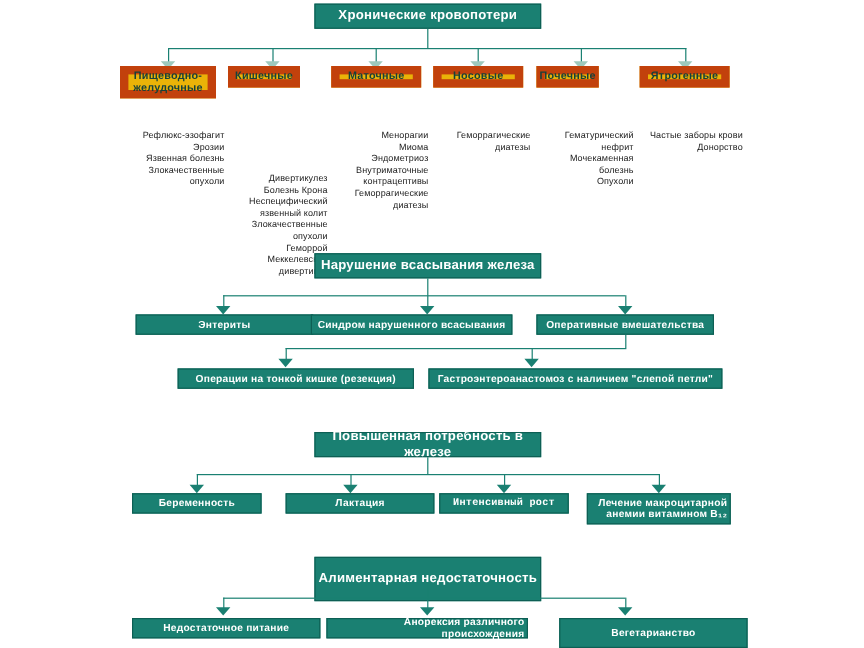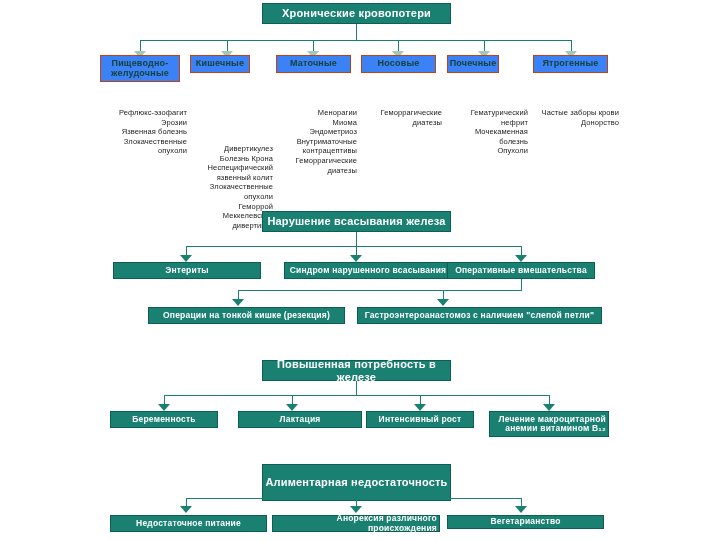--- a/index.html
+++ b/index.html
@@ -27,22 +27,22 @@
     font-weight: bold;
     display: flex;
     align-items: center;
     justify-content: center;
     text-align: center;
     line-height: 1.1;
     padding: 1px 2px;
     letter-spacing: 0.2px;
   }
   .box.light {
-    background: #3b82f6;
-    border: 1px solid #c2410c;
+    background: #eab308;
+    border: 7px solid #c2410c;
     color: #17413a;
   }
   .title {
     font-size: 11px;
   }
   .lvl2 {
     font-size: 9px;
   }
   .lvl3 {
     font-size: 8.5px;
@@ -147,21 +147,21 @@
   <div class="vline" style="left:356px; top:232px; height:14px;"></div>
   <div class="hline" style="left:186px; top:246px; width:335px;"></div>
   <div class="vline" style="left:186px; top:246px; height:10px;"></div>
   <div class="vline" style="left:356px; top:246px; height:10px;"></div>
   <div class="vline" style="left:521px; top:246px; height:10px;"></div>
   <div class="arrow" style="left:180px; top:255px;"></div>
   <div class="arrow" style="left:350px; top:255px;"></div>
   <div class="arrow" style="left:515px; top:255px;"></div>
 
   <div class="box lvl3" style="left:113px; top:262px; width:148px; height:17px;">Энтериты</div>
-  <div class="box lvl3" style="left:284px; top:262px; width:168px; height:17px;">Синдром нарушенного всасывания</div>
+  <div class="box lvl3" style="left:259px; top:262px; width:168px; height:17px;">Синдром нарушенного всасывания</div>
   <div class="box lvl3" style="left:447px; top:262px; width:148px; height:17px;">Оперативные вмешательства</div>
 
   <div class="vline" style="left:521px; top:279px; height:11px;"></div>
   <div class="hline" style="left:238px; top:290px; width:284px;"></div>
   <div class="vline" style="left:238px; top:290px; height:10px;"></div>
   <div class="vline" style="left:443px; top:290px; height:10px;"></div>
   <div class="arrow" style="left:232px; top:299px;"></div>
   <div class="arrow" style="left:437px; top:299px;"></div>
 
   <div class="box lvl3" style="left:148px; top:307px; width:197px; height:17px;">Операции на тонкой кишке (резекция)</div>
@@ -175,31 +175,31 @@
   <div class="vline" style="left:292px; top:395px; height:10px;"></div>
   <div class="vline" style="left:420px; top:395px; height:10px;"></div>
   <div class="vline" style="left:549px; top:395px; height:10px;"></div>
   <div class="arrow" style="left:158px; top:404px;"></div>
   <div class="arrow" style="left:286px; top:404px;"></div>
   <div class="arrow" style="left:414px; top:404px;"></div>
   <div class="arrow" style="left:543px; top:404px;"></div>
 
   <div class="box lvl3" style="left:110px; top:411px; width:108px; height:17px;">Беременность</div>
   <div class="box lvl3" style="left:238px; top:411px; width:124px; height:17px;">Лактация</div>
-  <div class="box lvl3" style="left:366px; top:411px; width:108px; height:17px;">Интенсивный рост</div>
+  <div class="box lvl3" style="left:366px; top:411px; width:108px; height:17px;font-family:Liberation Mono, monospace;">Интенсивный рост</div>
   <div class="box lvl3" style="left:489px; top:411px; width:120px; height:26px;">Лечение макроцитарной анемии витамином В₁₂</div>
 
   <div class="box title" style="left:262px; top:464px; width:189px; height:37px;">Алиментарная недостаточность</div>
 
   <div class="vline" style="left:356px; top:485px; height:13px;"></div>
   <div class="hline" style="left:186px; top:498px; width:335px;"></div>
   <div class="vline" style="left:186px; top:498px; height:9px;"></div>
   <div class="vline" style="left:356px; top:498px; height:9px;"></div>
   <div class="vline" style="left:521px; top:498px; height:9px;"></div>
   <div class="arrow" style="left:180px; top:506px;"></div>
   <div class="arrow" style="left:350px; top:506px;"></div>
   <div class="arrow" style="left:515px; top:506px;"></div>
 
   <div class="box lvl3" style="left:110px; top:515px; width:157px; height:17px;">Недостаточное питание</div>
   <div class="box lvl3" style="left:272px; top:515px; width:168px; height:17px;">Анорексия различного происхождения</div>
-  <div class="box lvl3" style="left:447px; top:515px; width:157px; height:14px;">Вегетарианство</div>
+  <div class="box lvl3" style="left:466px; top:515px; width:157px; height:25px;">Вегетарианство</div>
 
 </div>
 
 </body></html>

